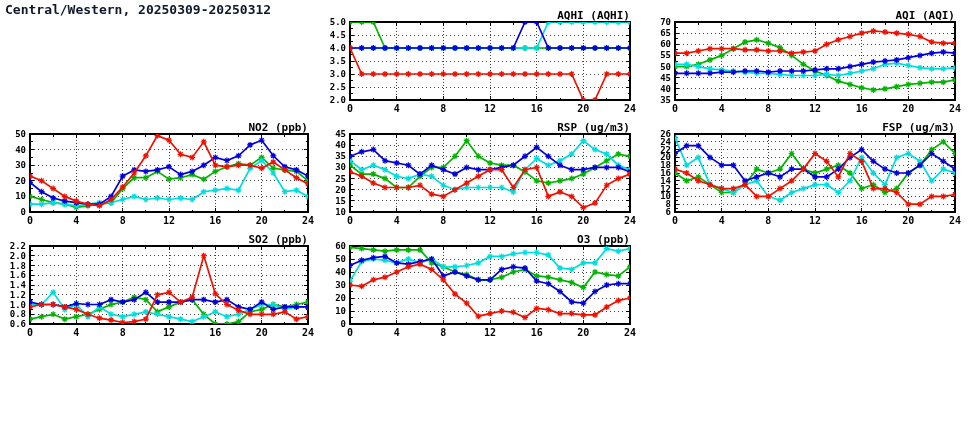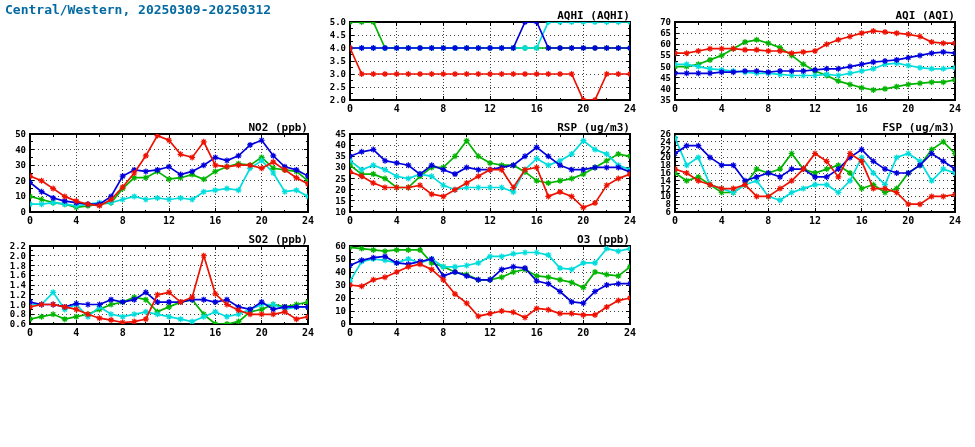--- a/index.html
+++ b/index.html
@@ -1,18 +1,18 @@
 <!DOCTYPE html>
 <html><head>
 <meta charset="utf-8">
 <style>
   html,body{margin:0;padding:0;background:#ffffff;}
   .page{position:relative;width:975px;height:447px;background:#ffffff;overflow:hidden;
         font-family:"DejaVu Sans Mono","Liberation Mono",monospace;}
-  .page-title{position:absolute;left:5px;top:2px;font-size:13px;font-weight:bold;color:#0369a1;
+  .page-title{position:absolute;left:5px;top:2px;font-size:13px;font-weight:bold;color:#0f172a;
               letter-spacing:0px;white-space:nowrap;}
   .chart{position:absolute;}
   .chart svg{display:block;}
 </style>
 </head>
 <body>
 
 <div class="page">
   <div class="page-title">Central/Western, 20250309-20250312</div>
   <div class="chart" style="left: 330px; top: 8px; width: 312px; height: 110px;">

